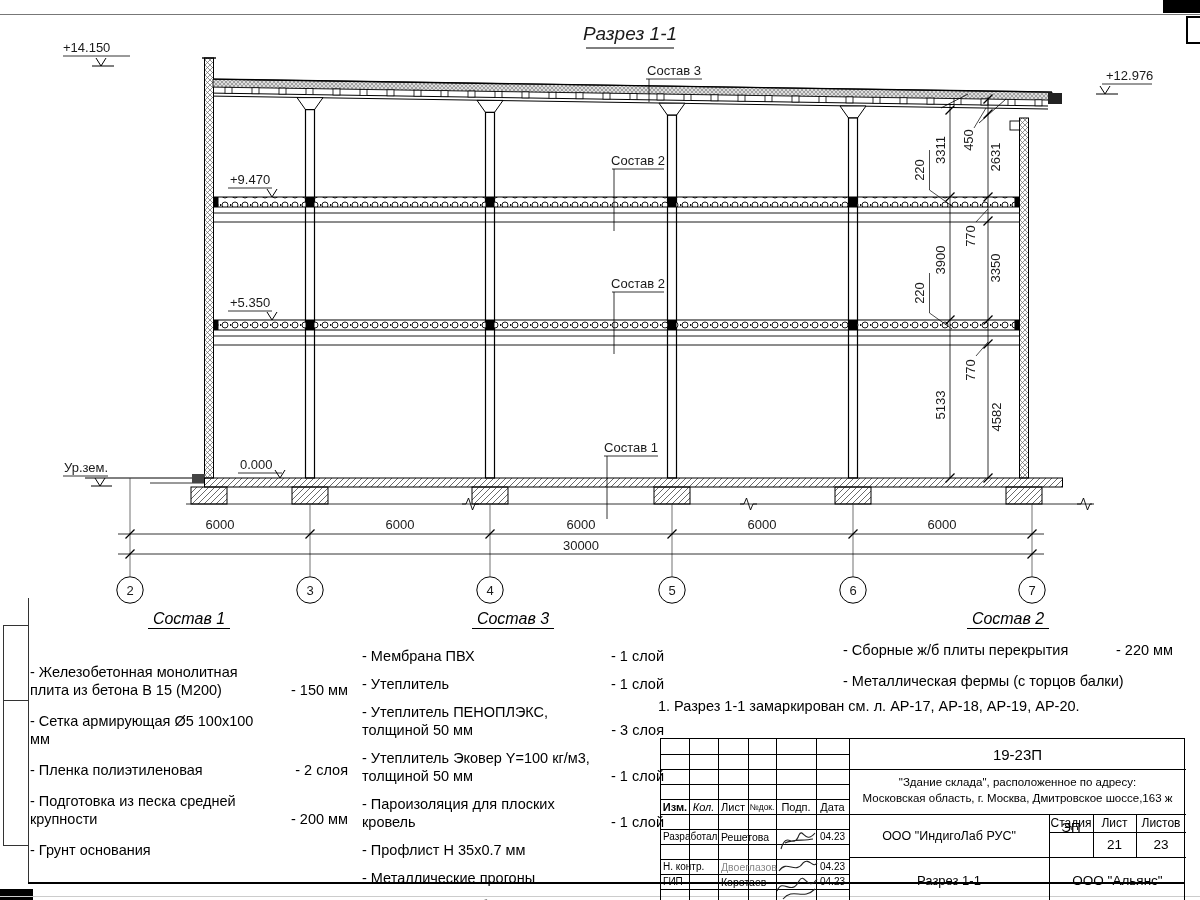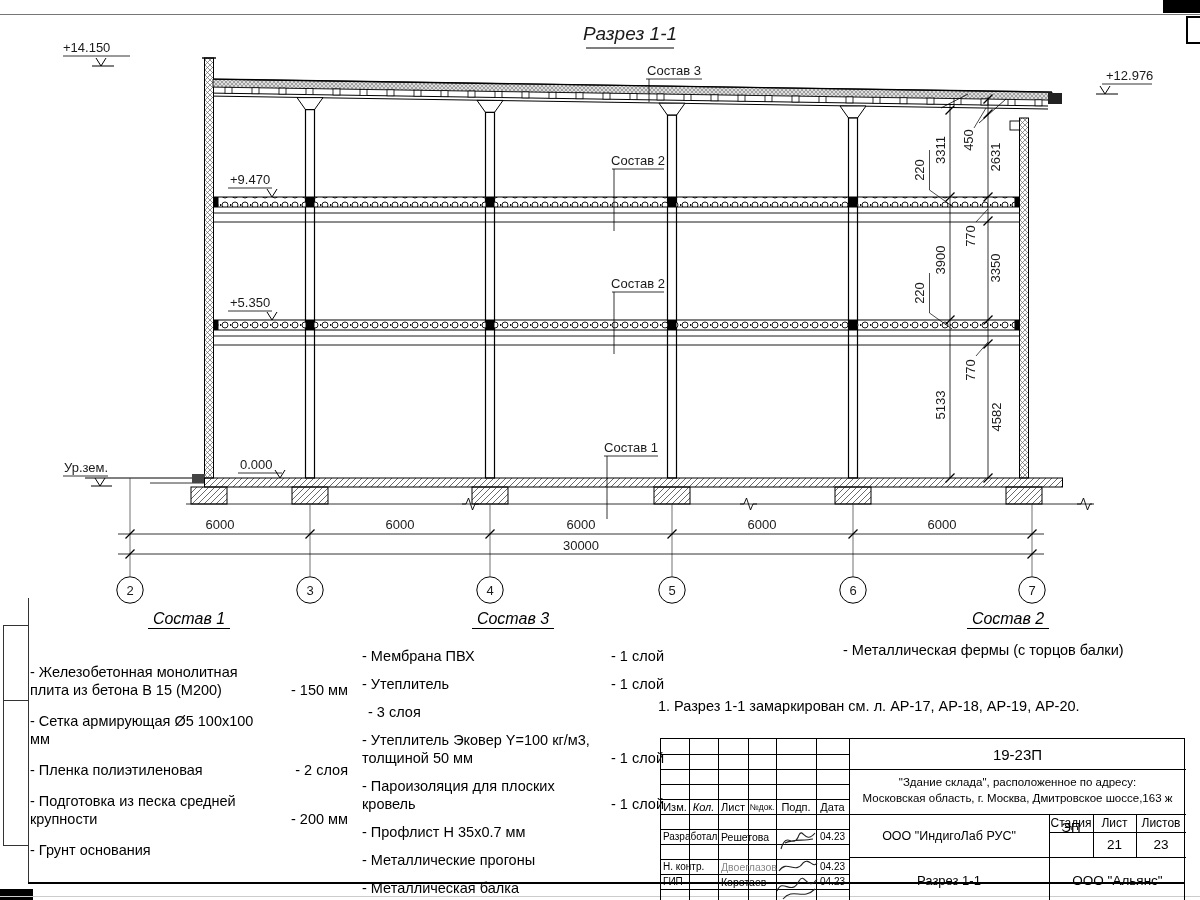--- a/index.html
+++ b/index.html
@@ -297,20 +297,21 @@
     <div class="items" style="margin-top:20px;">
         <div class="item">
           <span class="nm">- Мембрана ПВХ</span>
           <span class="qty">- 1 слой</span>
         </div>
         <div class="item">
           <span class="nm">- Утеплитель</span>
           <span class="qty">- 1 слой</span>
         </div>
         <div class="item">
+          <span class="nm">- Утеплитель ПЕНОПЛЭКС, толщиной 50 мм</span>
           <span class="qty">- 3 слоя</span>
         </div>
         <div class="item">
           <span class="nm">- Утеплитель Эковер Y=100 кг/м3, толщиной 50 мм</span>
           <span class="qty">- 1 слой</span>
         </div>
         <div class="item">
           <span class="nm">- Пароизоляция для плоских кровель</span>
           <span class="qty">- 1 слой</span>
         </div>
@@ -324,20 +325,24 @@
         </div>
         <div class="item">
           <span class="nm">- Металлическая балка</span>
           <span class="qty"></span>
         </div>
       </div>
   </div>
   <div class="comp c2" style="left:843px;top:610px;width:330px;">
     <div class="comp-title"><span>Состав 2</span></div>
     <div class="items" style="margin-top:14px;">
+        <div class="item">
+          <span class="nm">- Сборные ж/б плиты перекрытия</span>
+          <span class="qty">- 220 мм</span>
+        </div>
         <div class="item">
           <span class="nm">- Металлическая фермы (с торцов балки)</span>
           <span class="qty"></span>
         </div>
       </div>
   </div>
 
   <div class="note">1. Разрез 1-1 замаркирован см. л. АР-17, АР-18, АР-19, АР-20.</div>
 
   <div class="tb">
@@ -364,21 +369,21 @@
     <div class="hl" style="top:150px;width:188px;"></div>
 
     <div class="hl" style="top:30px;left:188px;width:337px;"></div>
     <div class="hl" style="top:93px;left:388px;width:137px;"></div>
     <div class="hl" style="top:118px;left:188px;width:337px;"></div>
 
     <span class="tbt" style="left:188px;top:0;width:337px;height:30px;font-size:15px;">19-23П</span>
     <span class="tbt" style="left:188px;top:34px;width:337px;height:18px;font-size:11.5px;">"Здание склада", расположенное по адресу:</span>
     <span class="tbt" style="left:188px;top:50px;width:337px;height:18px;font-size:11.5px;">Московская область, г. Москва, Дмитровское шоссе,163 ж</span>
 
-    <span class="tbt" style="left:0;top:60px;width:28px;height:15px;font-size:11px;">Изм.</span>
+    <span class="tbt" style="left:0;top:60px;width:28px;height:15px;font-size:11px;font-weight:bold;">Изм.</span>
     <span class="tbt" style="left:28px;top:60px;width:29px;height:15px;font-size:11px;font-style:italic;">Кол.</span>
     <span class="tbt" style="left:57px;top:60px;width:30px;height:15px;font-size:11px;">Лист</span>
     <span class="tbt" style="left:87px;top:60px;width:28px;height:15px;font-size:8.5px;">№док.</span>
     <span class="tbt" style="left:115px;top:60px;width:40px;height:15px;font-size:11px;">Подп.</span>
     <span class="tbt" style="left:155px;top:60px;width:33px;height:15px;font-size:11px;">Дата</span>
 
     <span class="tbt" style="left:2px;top:90px;width:55px;height:15px;font-size:10px;justify-content:flex-start;">Разработал</span>
     <span class="tbt" style="left:57px;top:90px;width:58px;height:15px;font-size:10.5px;justify-content:flex-start;padding-left:3px;">Решетова</span>
     <span class="tbt" style="left:155px;top:90px;width:33px;height:15px;font-size:10px;">04.23</span>
 

